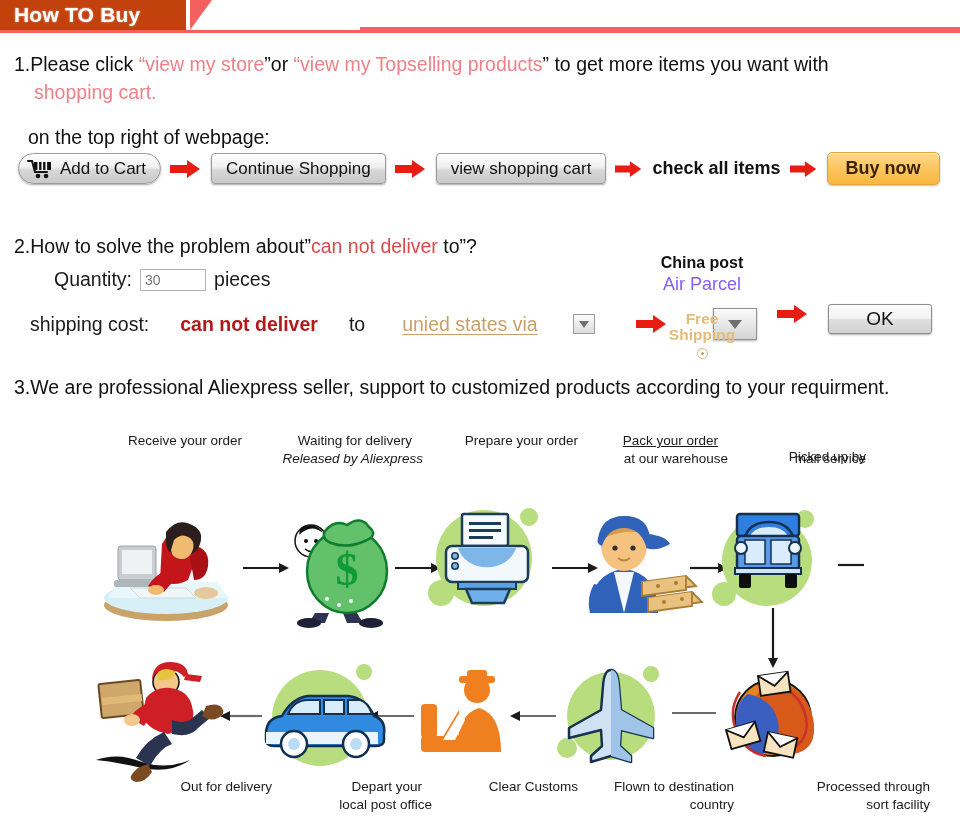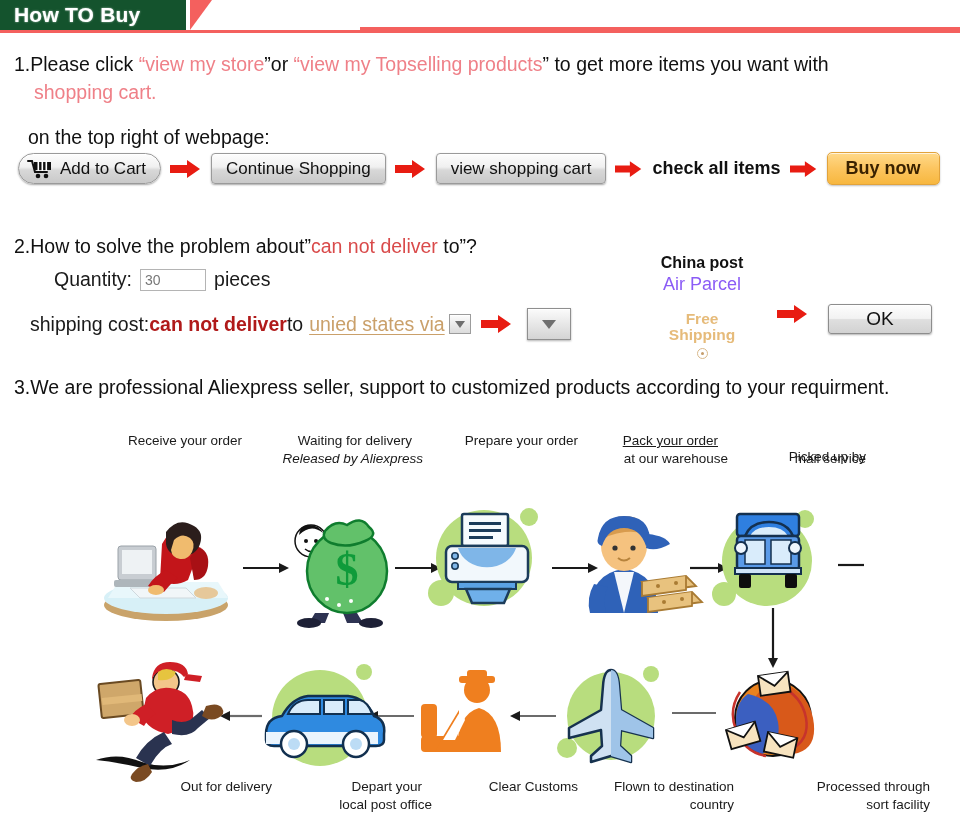--- a/index.html
+++ b/index.html
@@ -17,21 +17,21 @@
   
   .header-band {
     position: relative;
     width: 960px;
     height: 30px;
   }
   .header-tab {
     position: absolute;
     left: 0; top: 0;
     height: 30px;
-    background: #14532d;
+    background: #c2410c;
     padding: 0 46px 0 14px;
     display: flex;
     align-items: center;
   }
   .header-tab-title {
     color: #ffffff;
     font-size: 21px;
     font-weight: bold;
     letter-spacing: 0.2px;
     text-shadow: 0 0 2px rgba(255,255,255,.65);
@@ -143,20 +143,21 @@
     color: #777;
     padding: 0 4px;
   }
   .ship-line {
     position: absolute;
     left: 16px; top: 76px;
     display: flex;
     align-items: center;
     font-size: 19.5px;
     white-space: nowrap;
+    gap: 31px;
   }
   .link-u {
     color: #caa06a;
     text-decoration: underline;
     text-underline-offset: 3px;
     margin: 0 4px 0 6px;
   }
   .sel-small {
     display: inline-flex;
     align-items: center;

